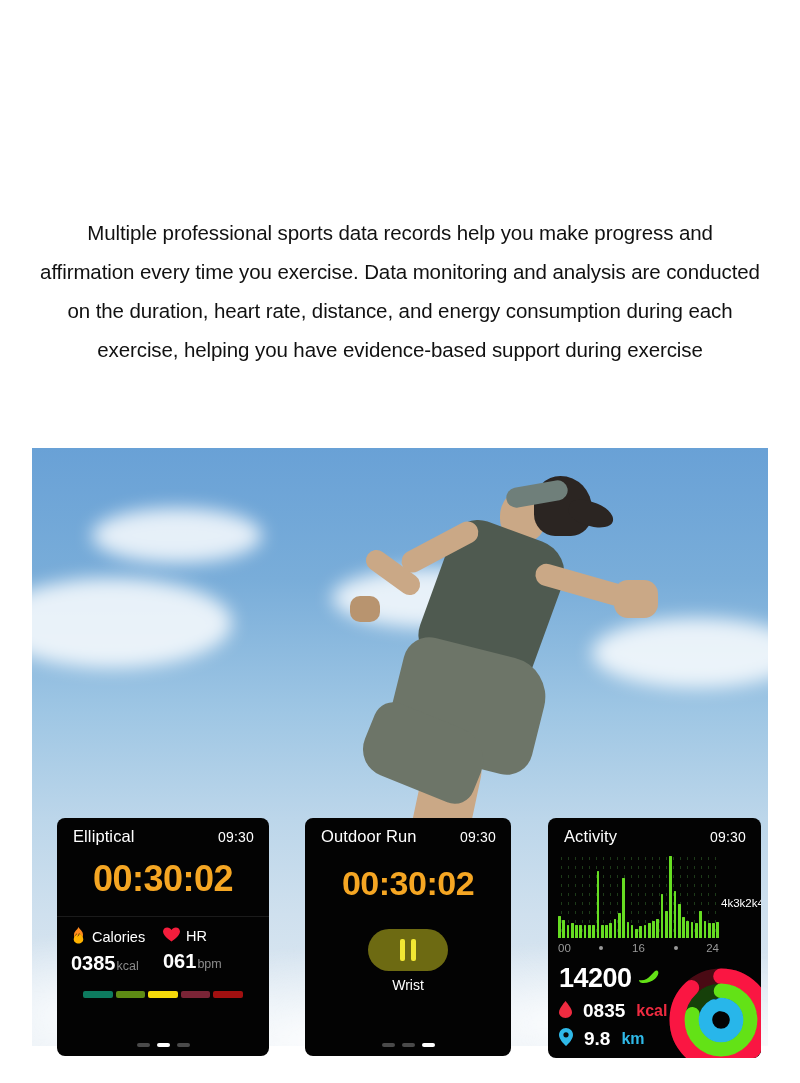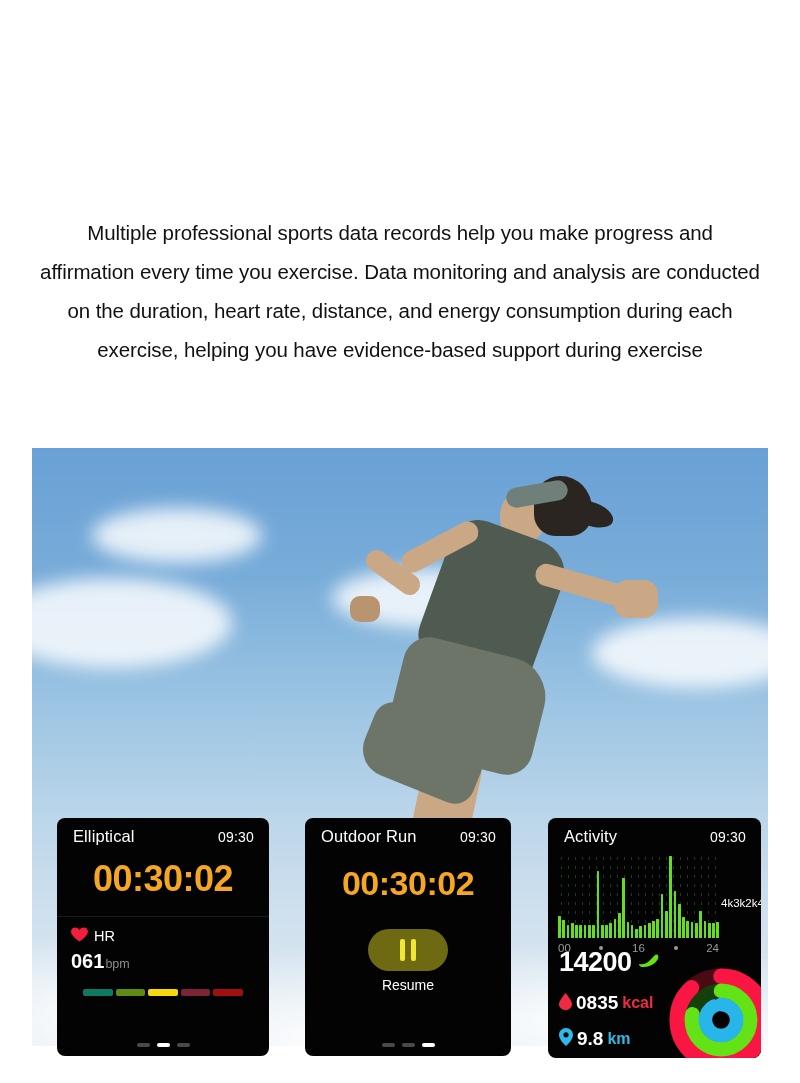--- a/index.html
+++ b/index.html
@@ -131,21 +131,21 @@
              display: flex; flex-direction: row; justify-content: space-between;
              font-size: 11.5px; color: #ffffff; text-align: right; margin-top: 45px; }
   .xlabels { position: absolute; left: 10px; right: 42px; bottom: 0; height: 16px;
              display: flex; justify-content: space-between; align-items: center;
              font-size: 11.5px; color: #9a9a9a; }
   .xdot { width: 4px; height: 4px; border-radius: 50%; background: #9a9a9a; }
 
   .actstats { position: absolute; left: 11px; bottom: 8px; }
   .steps { display: flex; align-items: center; gap: 6px; }
   .steps .num { font-size: 27px; font-weight: 700; color: #fff; letter-spacing: -0.5px; }
-  .statline { display: flex; align-items: center; gap: 4px; margin-top: 14px; }
+  .statline { display: flex; align-items: center; gap: 11px; margin-top: 6px; }
   .statline .num { font-size: 19px; font-weight: 600; color: #fff; }
   .statline .unit { font-size: 16px; font-weight: 600; }
   .unit-kcal { color: #ee2b40; }
   .unit-km   { color: #2fb9e8; }
 
   .rings { position: absolute; right: -12px; bottom: -14px; width: 104px; height: 104px; }
 </style>
 </head>
 <body>
 
@@ -186,20 +186,34 @@
 
   <div class="watch w1">
     <div class="wtitlebar">
       <span class="wtitle">Elliptical</span>
       <span class="wtime">09:30</span>
     </div>
     <div class="timer">00:30:02</div>
     <div class="divider"></div>
 
     <div class="metrics">
+      <div class="metric">
+        <div class="mhead">
+          <span>
+            <svg width="15" height="17" viewBox="0 0 15 17">
+                <path d="M7.5 0C6 3.5 3 4 3 8c0 1.2.4 2.2 1 3-.3-2.5 1-4 2-4.6-.3 2 .6 3 .6 3S8 8 8 6c2 1.4 3 3.4 3 5 0-.1 1-1.3 1-3.3C12 4 9 3 7.5 0z" fill="#ff8a1e"></path>
+                <path d="M7.5 16.5c2.7 0 4.8-1.9 4.8-4.3 0-2.6-2.3-4.3-3.6-6.2-.4 2.6-2.2 3.6-2.2 3.6s.4-1.6-.4-2.9C4.7 8.3 2.7 9.8 2.7 12.2c0 2.4 2.1 4.3 4.8 4.3z" fill="#ffb300"></path>
+              </svg>
+          </span>
+          <span>Calories</span>
+        </div>
+        <div class="mval">
+          <span>0385</span><span class="munit">kcal</span>
+        </div>
+      </div>
       <div class="metric">
         <div class="mhead">
           <span>
             <svg width="17" height="15" viewBox="0 0 17 15">
                 <path d="M8.5 14.5S0 9.4 0 4.6C0 1.9 2 .4 4.2.4 6 .4 7.7 1.6 8.5 3 9.3 1.6 11 .4 12.8.4 15 .4 17 1.9 17 4.6c0 4.8-8.5 9.9-8.5 9.9z" fill="#f51d3c"></path>
               </svg>
           </span>
           <span>HR</span>
         </div>
         <div class="mval">
@@ -231,21 +245,21 @@
     <div class="timer">00:30:02</div>
 
     <div class="controls">
       <div class="ctl">
         <div class="pill pill-res">
           <span class="pauseglyph">
               <i></i>
               <i></i>
             </span>
         </div>
-        <div class="ctl-label">Resume</div>
+        <div class="ctl-label">Wrist</div>
       </div>
     </div>
 
     <div class="dots">
       <span class="dash"></span>
       <span class="dash"></span>
       <span class="dash on"></span>
     </div>
   </div>
 

